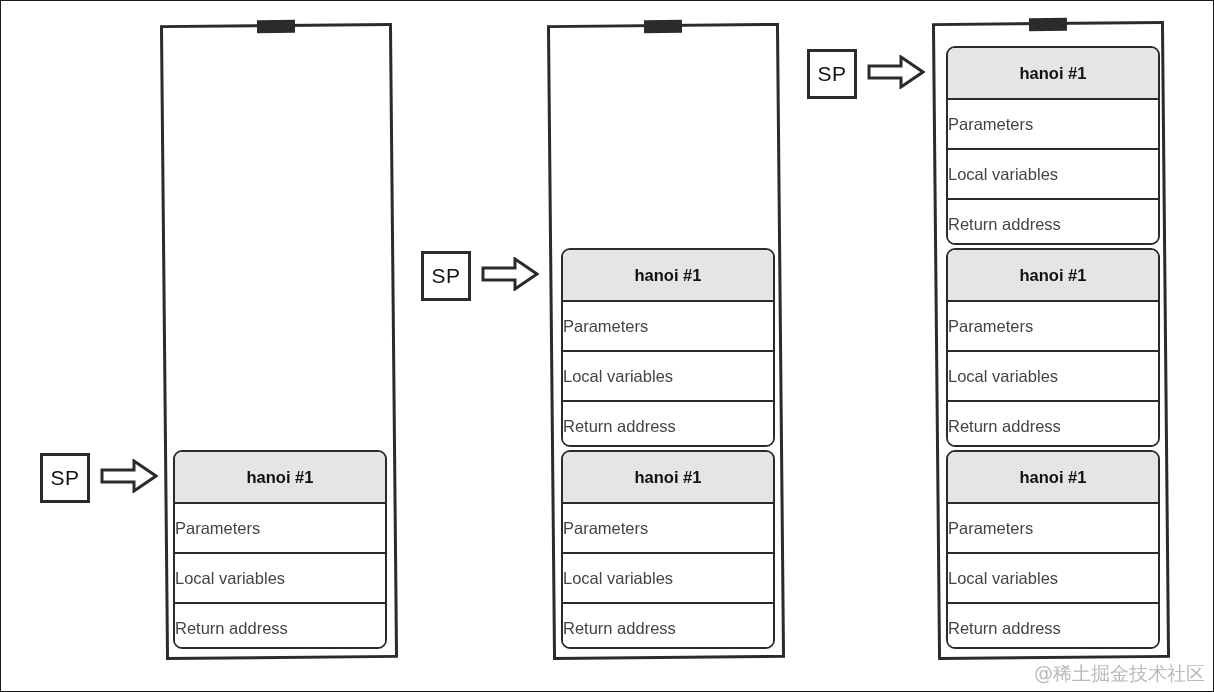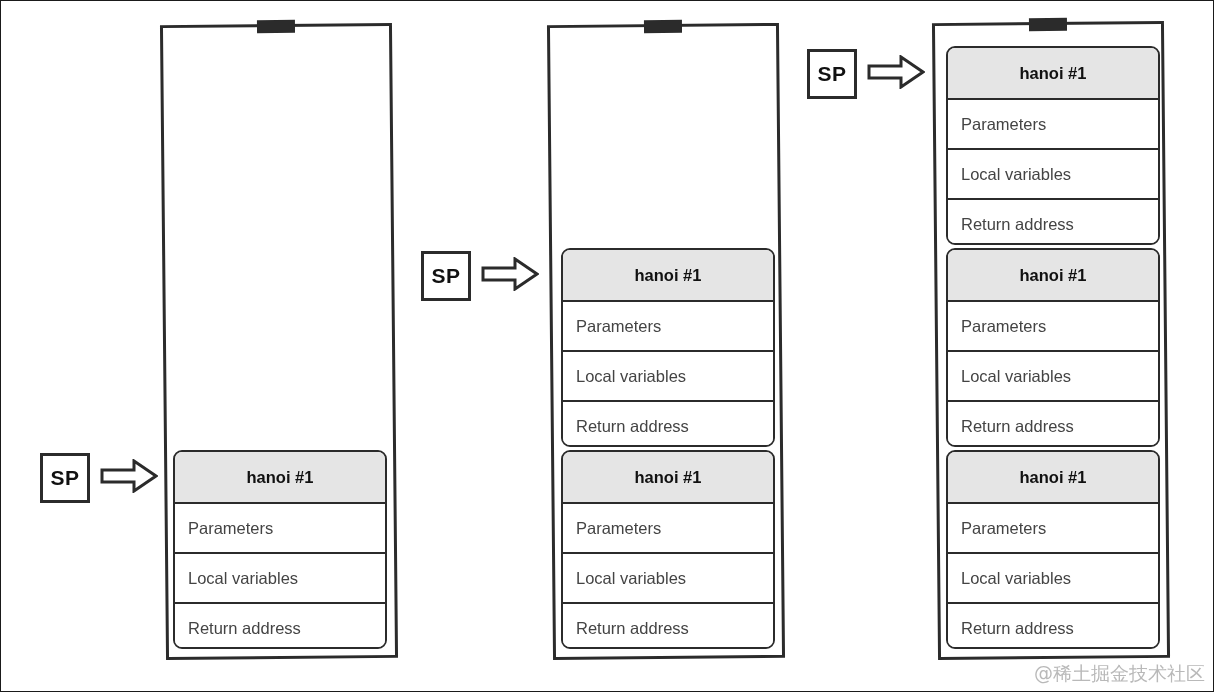--- a/index.html
+++ b/index.html
@@ -45,21 +45,20 @@
     background: #ffffff;
     overflow: hidden;
   }
   .frame-row {
     box-sizing: border-box;
     height: 50px;
     display: flex;
     align-items: center;
     color: #444444;
     font-size: 16.5px;
-    padding-left: 13px;
     border-top: 2px solid #2b2b2b;
     background: #ffffff;
   }
   .frame-title {
     box-sizing: border-box;
     height: 50px;
     display: flex;
     align-items: center;
     justify-content: center;
     font-size: 16.5px;
@@ -76,21 +75,21 @@
   .sp-box {
     box-sizing: border-box;
     width: 50px;
     height: 50px;
     border: 3px solid #2b2b2b;
     background: #ffffff;
     display: flex;
     align-items: center;
     justify-content: center;
     font-size: 21px;
-    font-weight: bold;
+    font-weight: normal;
     color: #111111;
     letter-spacing: 0.5px;
   }
   .sp-arrow {
     margin-left: 10px;
     display: block;
   }
   
   .watermark {
     position: absolute;

